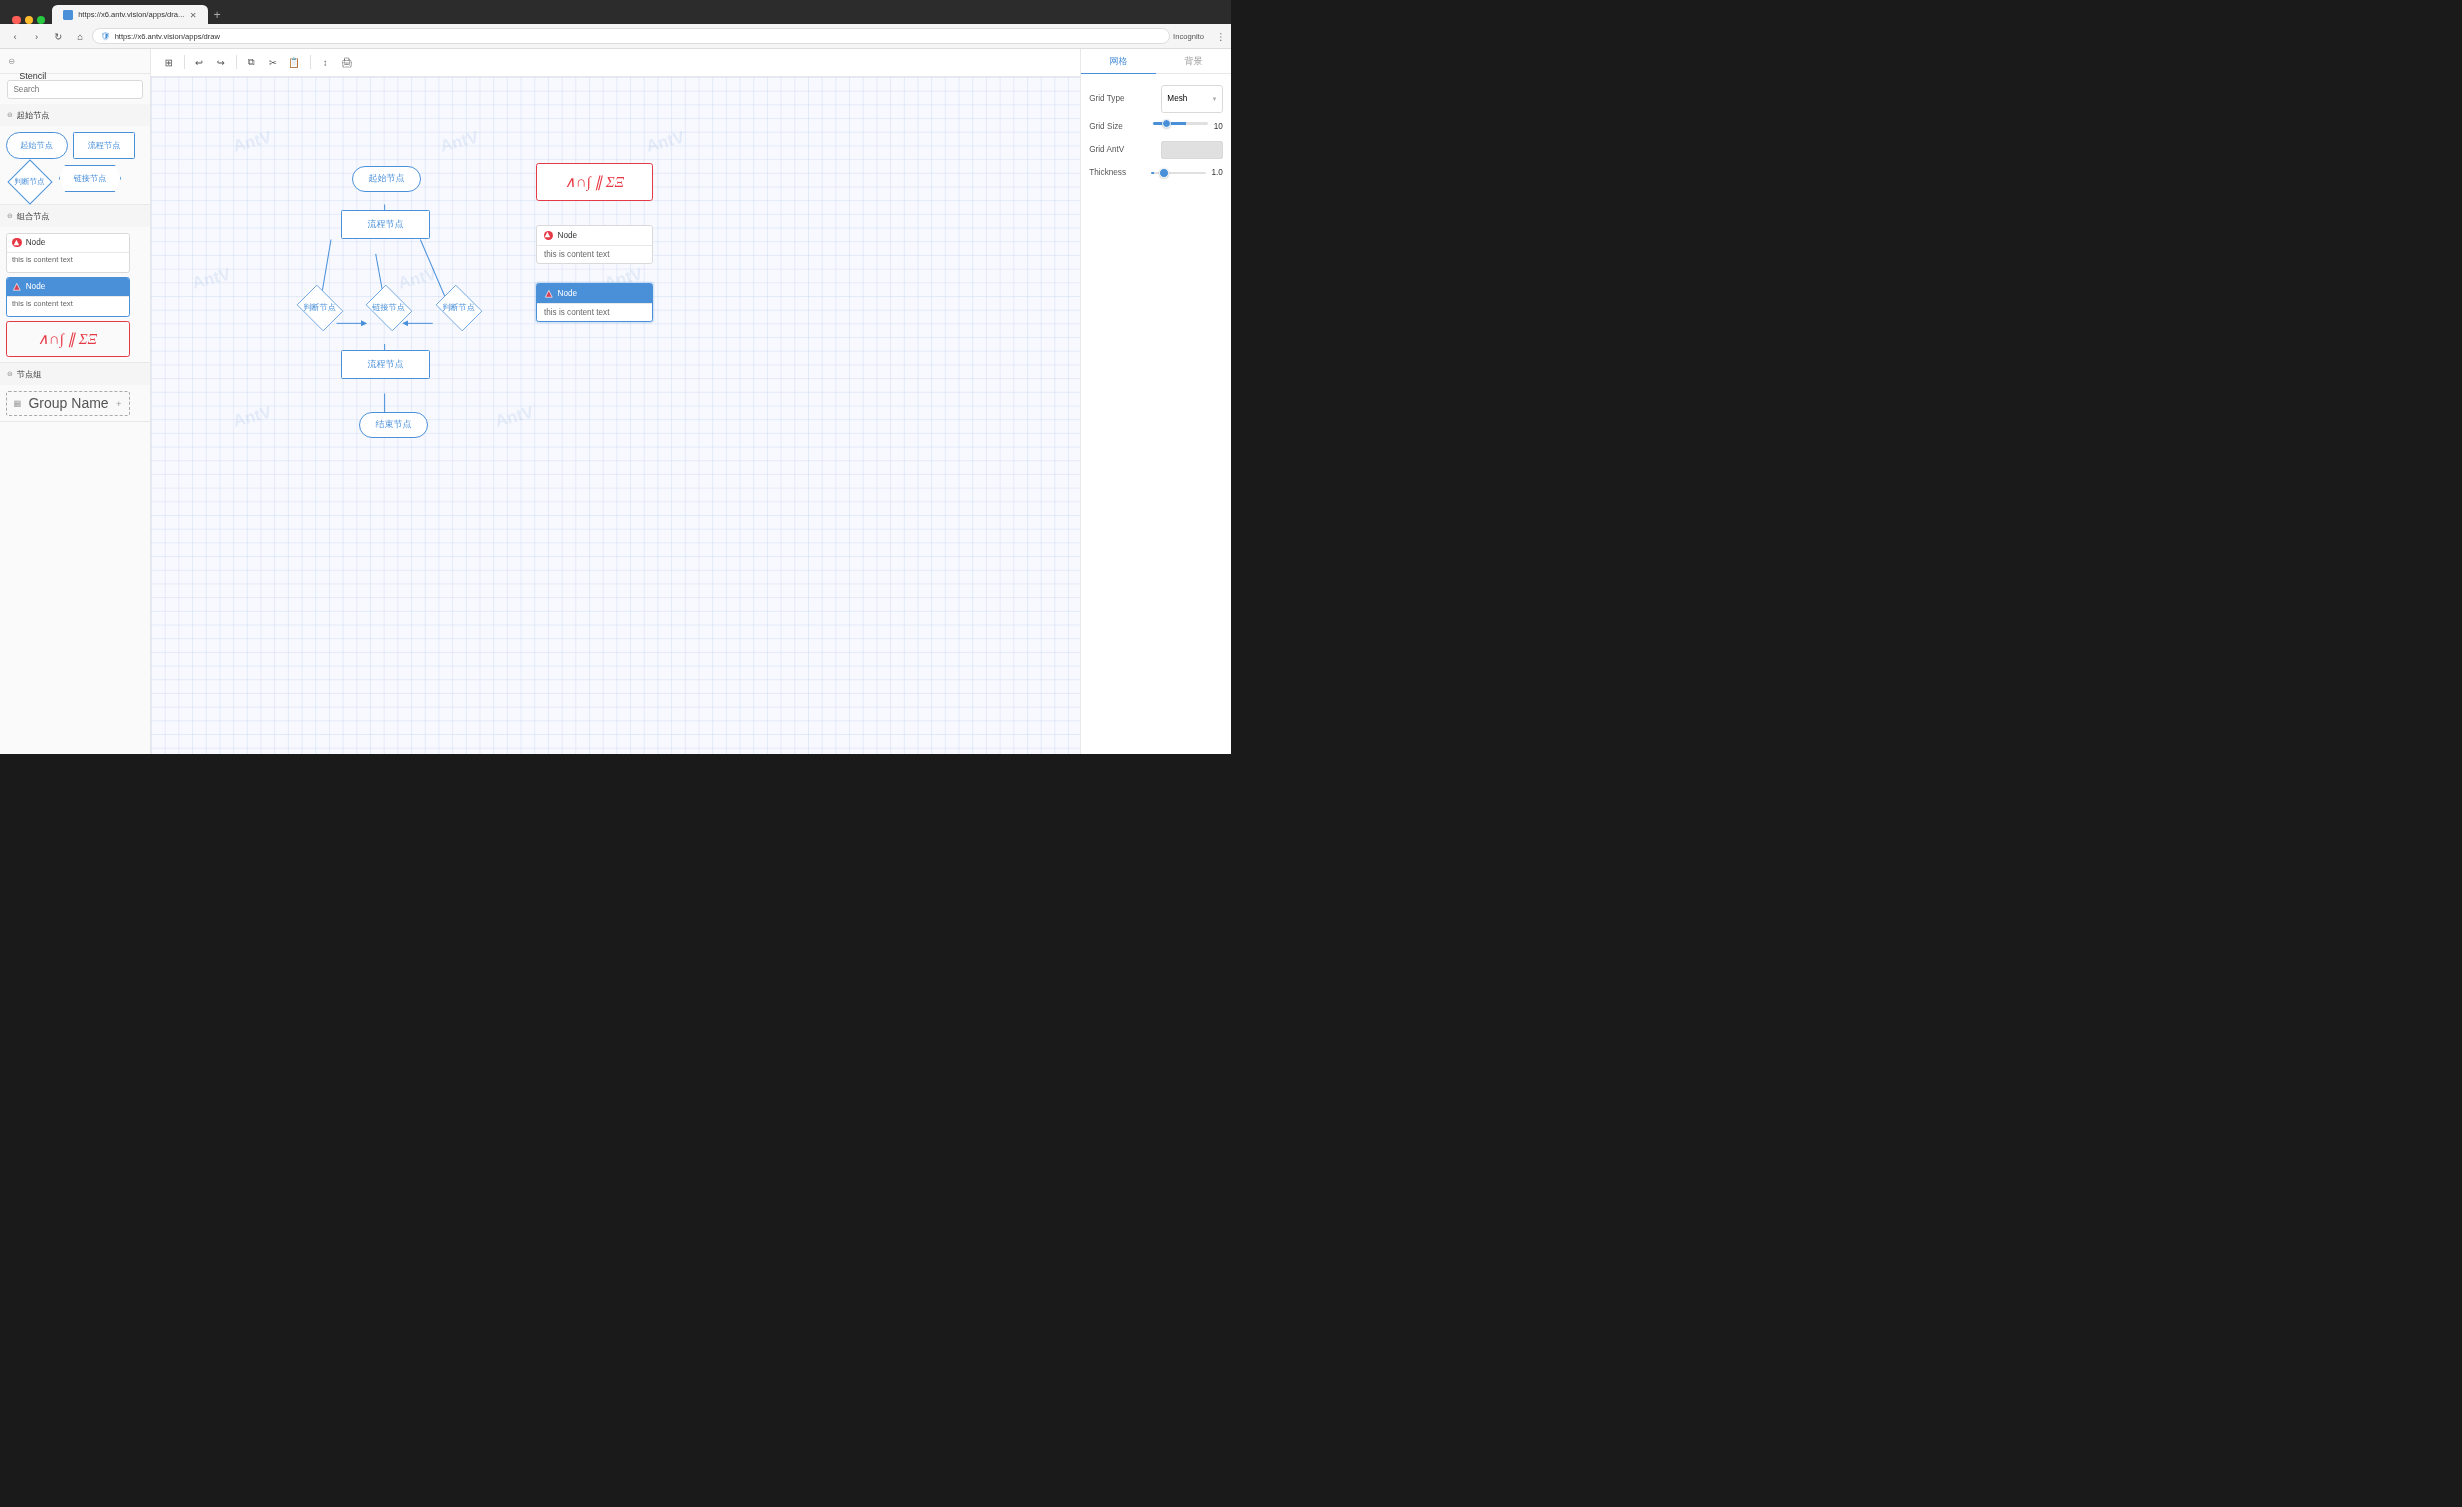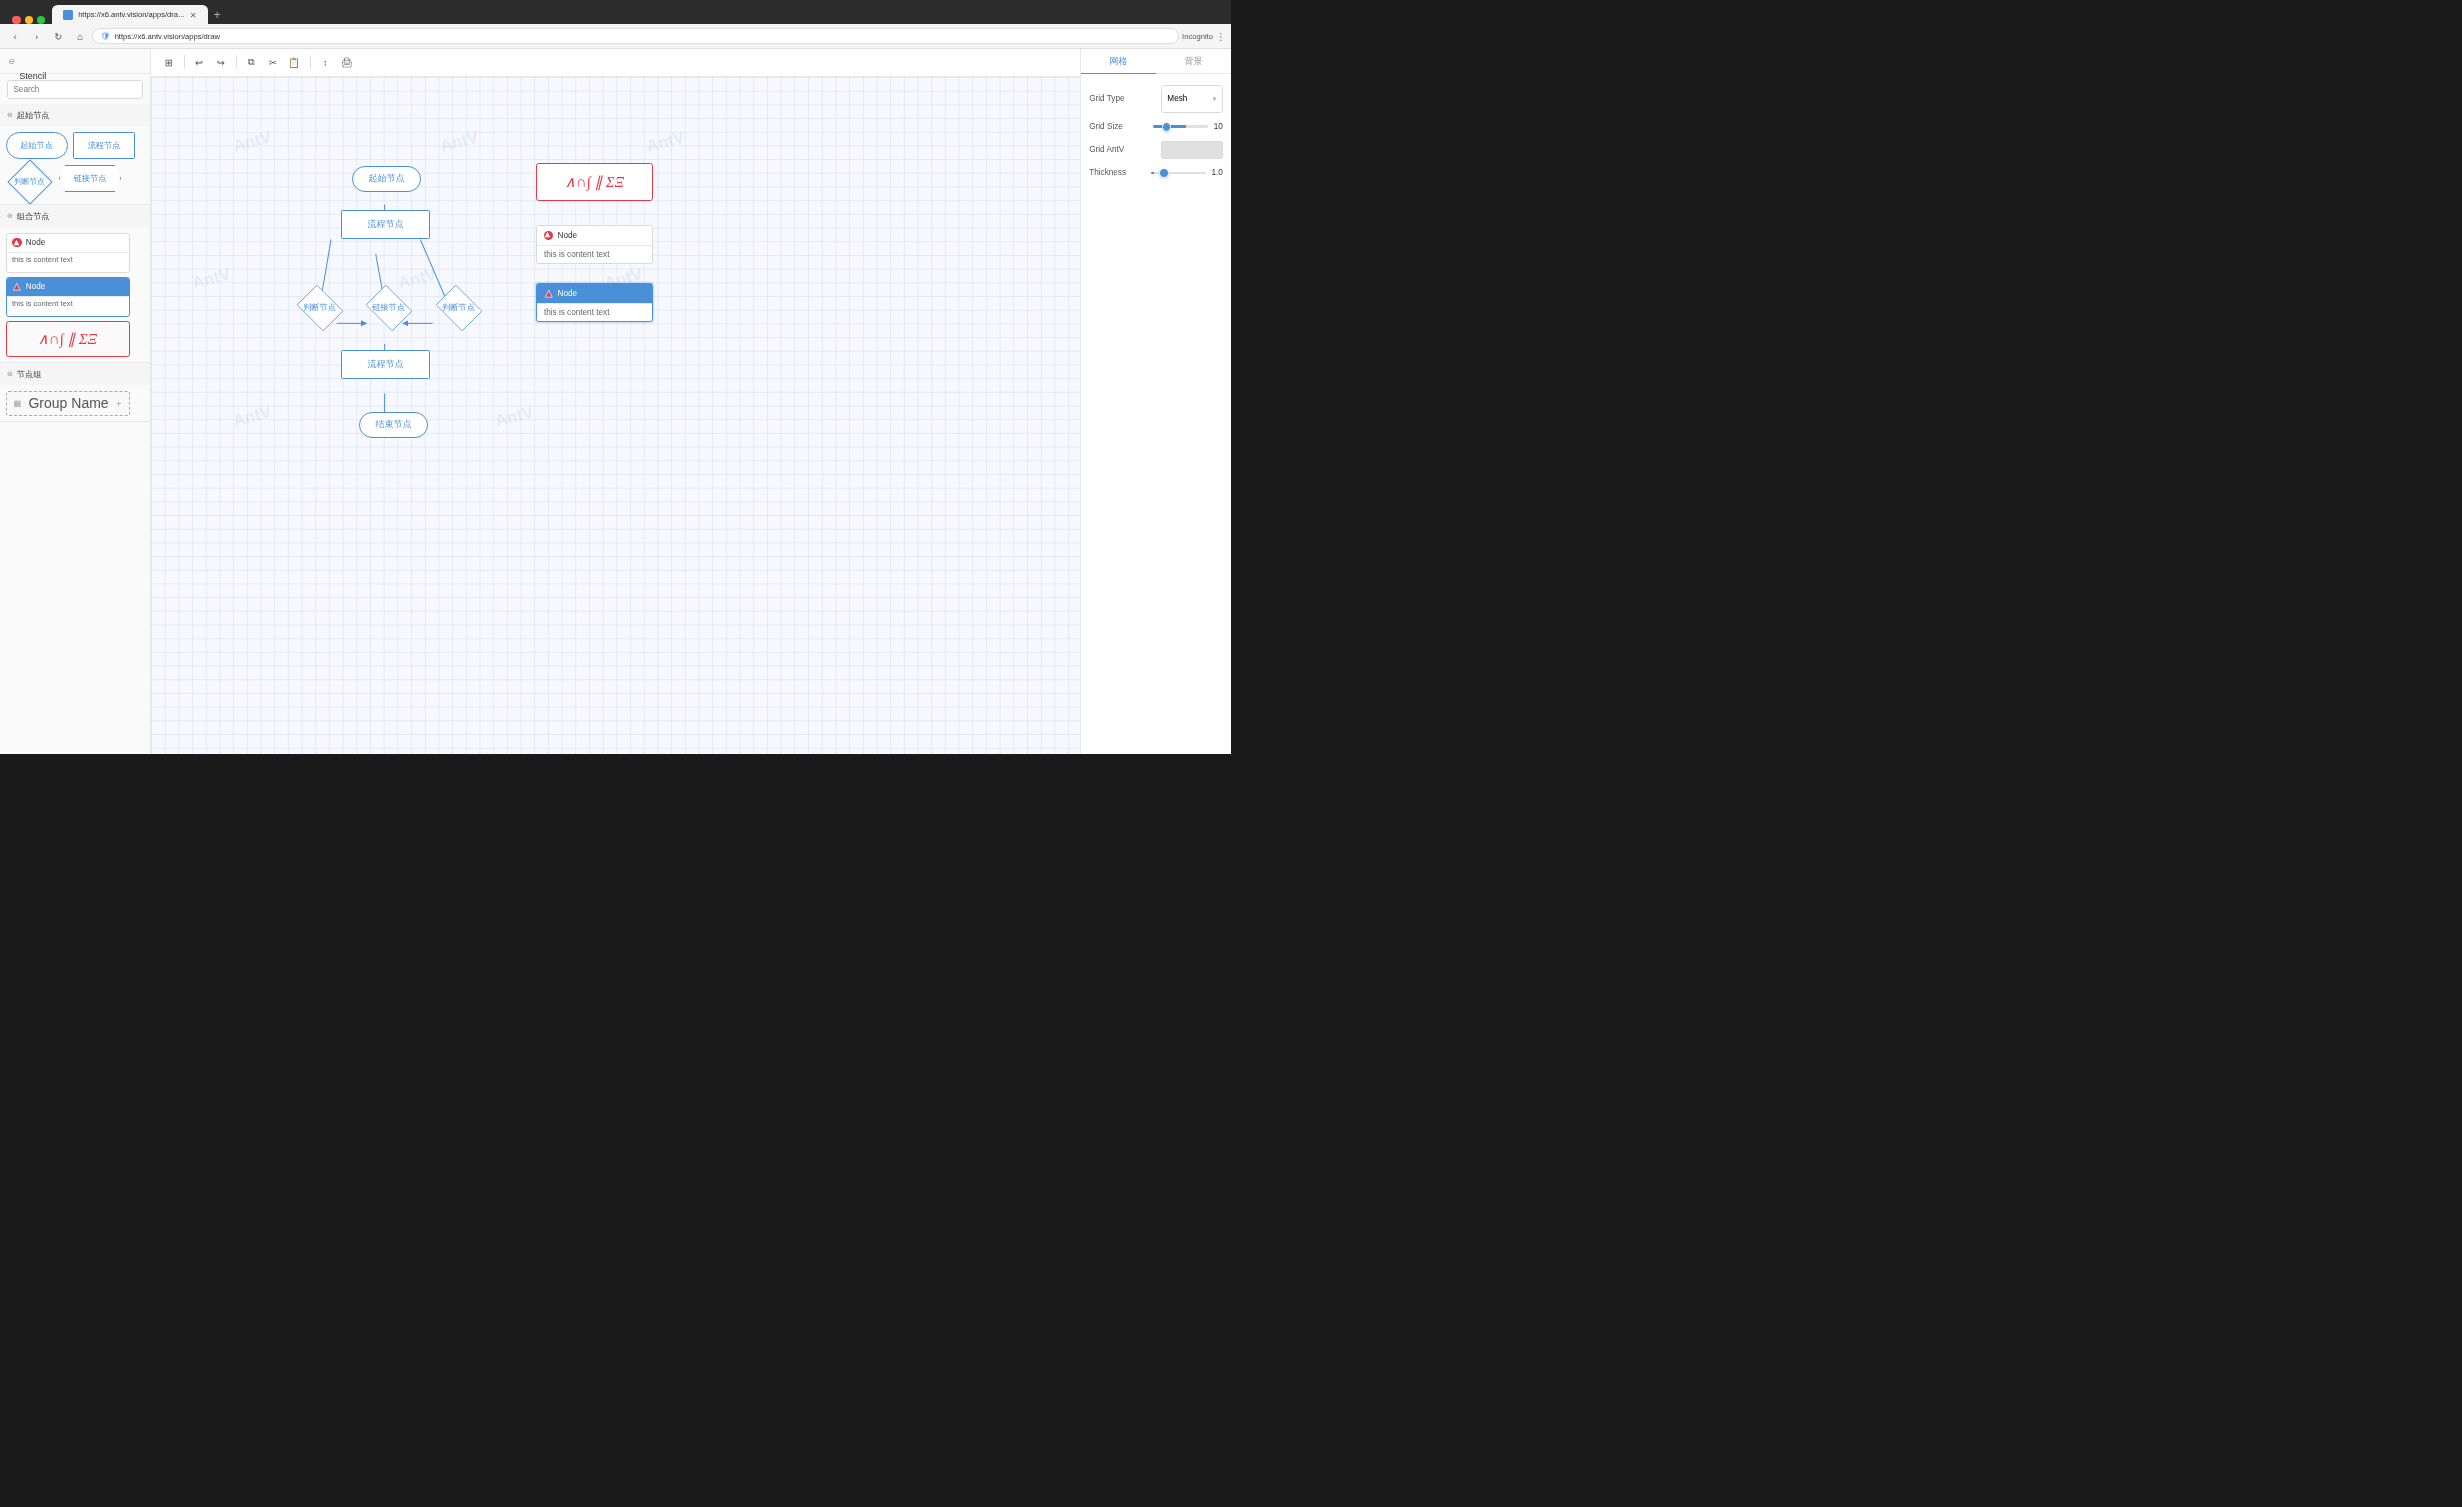--- a/index.html
+++ b/index.html
@@ -12,21 +12,21 @@
     .tab.active { background: #f5f5f5; }
     .tab-favicon { width: 9.6px; height: 9.6px; background: #4a90d9; border-radius: 1.4px; }
     .tab-title { font-size: 7.6px; color: #333; flex: 1; }
     .tab-close { color: #666; font-size: 8.2px; cursor: pointer; }
     .new-tab-btn { width: 19px; height: 19px; display: flex; align-items: center; justify-content: center; color: #aaa; font-size: 12.4px; }
     .nav-bar { height: 25px; background: #f5f5f5; display: flex; align-items: center; padding: 0 5.5px; gap: 2.7px; border-bottom: 0.7px solid #ddd; }
     .nav-btn { width: 19px; height: 19px; border: none; background: transparent; cursor: pointer; color: #555; font-size: 9.6px; border-radius: 50%; display: flex; align-items: center; justify-content: center; }
     .address-bar { flex: 1; height: 16.5px; border: 0.7px solid #ddd; border-radius: 8.2px; background: white; display: flex; align-items: center; padding: 0 6.9px; gap: 4.1px; }
     .address-text { font-size: 7.6px; color: #333; }
     .shield-icon { color: #4a90d9; font-size: 8.2px; }
-    .nav-right { display: flex; align-items: center; gap: 3px; }
+    .nav-right { display: flex; align-items: center; gap: 12px; }
     .incognito-btn { font-size: 7.6px; color: #555; display: flex; align-items: center; gap: 2.7px; }
 
     
     .app { display: flex; flex-direction: column; height: calc(754px - 49px); background: #fff; }
     .app-header { height: 27.5px; background: #fff; border-bottom: 0.7px solid #e8e8e8; display: flex; align-items: center; justify-content: space-between; padding: 0 11px; }
     .app-title { font-size: 9.6px; color: #333; font-weight: 500; }
     .header-right { display: flex; align-items: center; gap: 8.2px; font-size: 8.2px; color: #999; }
 
     .app-body { display: flex; flex: 1; overflow: hidden; }
 
@@ -113,21 +113,21 @@
     
     .right-panel { width: 151px; background: #fff; border-left: 0.7px solid #e8e8e8; display: flex; flex-direction: column; }
     .right-panel-tabs { display: flex; border-bottom: 1.4px solid #e8e8e8; }
     .right-tab { flex: 1; height: 25px; display: flex; align-items: center; justify-content: center; font-size: 9px; color: #999; cursor: pointer; border-bottom: 1.4px solid transparent; margin-bottom: -1.4px; }
     .right-tab.active { color: #4a90d9; border-bottom-color: #4a90d9; }
     .right-panel-content { padding: 11px 8.2px; display: flex; flex-direction: column; gap: 9.6px; }
     .prop-row { display: flex; align-items: center; justify-content: space-between; }
     .prop-label { font-size: 8.2px; color: #555; }
     .prop-value { font-size: 8.2px; color: #333; }
     .prop-select { height: 28px; border: 0.7px solid #d9d9d9; border-radius: 2.7px; padding: 0 5.5px; font-size: 8.2px; background: #fff; display: flex; align-items: center; gap: 4.1px; min-width: 62px; justify-content: space-between; }
-    .prop-slider-row { display: flex; align-items: center; gap: 5.5px; }
+    .prop-slider-row { display: flex; gap: 5.5px; }
     .prop-slider { -webkit-appearance: none; width: 55px; height: 2.7px; border-radius: 1.4px; background: linear-gradient(to right, #4a90d9 60%, #e0e0e0 60%); outline: none; cursor: pointer; }
     .prop-slider::-webkit-slider-thumb { -webkit-appearance: none; width: 9.6px; height: 9.6px; border-radius: 50%; background: #4a90d9; border: 1.4px solid #fff; box-shadow: 0 0.7px 2.1px rgba(0,0,0,0.2); }
     .prop-color-box { width: 62px; height: 18px; border: 0.7px solid #d9d9d9; border-radius: 2.1px; background: #e0e0e0; }
     .prop-thickness-row { display: flex; align-items: center; gap: 5.5px; }
     .prop-thickness-slider { -webkit-appearance: none; width: 55px; height: 2.7px; border-radius: 1.4px; background: linear-gradient(to right, #4a90d9 5%, #e0e0e0 5%); outline: none; cursor: pointer; }
     .prop-thickness-slider::-webkit-slider-thumb { -webkit-appearance: none; width: 9.6px; height: 9.6px; border-radius: 50%; background: #4a90d9; border: 1.4px solid #fff; box-shadow: 0 0.7px 2.1px rgba(0,0,0,0.2); }
 
     
     .win-controls { display: flex; gap: 4.1px; align-items: center; padding: 0 6.9px; }
     .win-btn { width: 8.2px; height: 8.2px; border-radius: 50%; cursor: pointer; }

